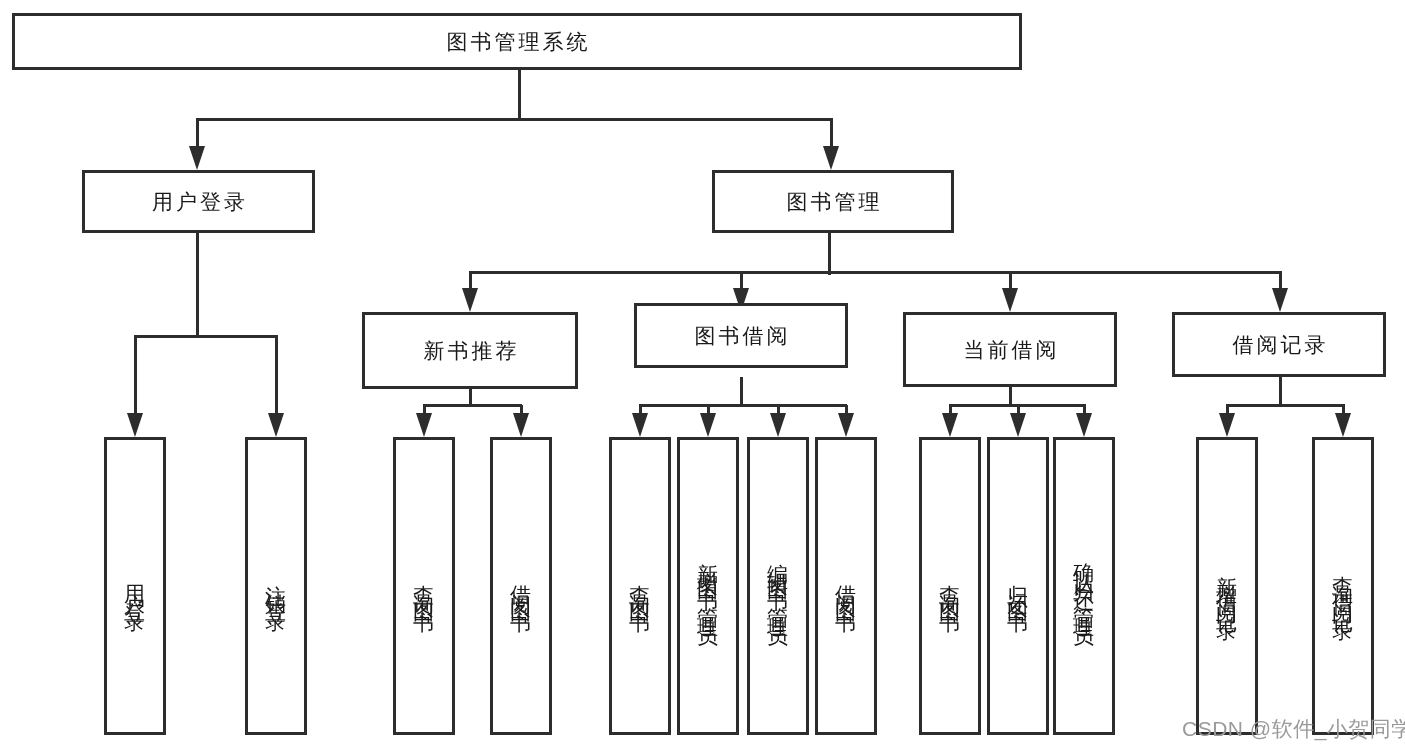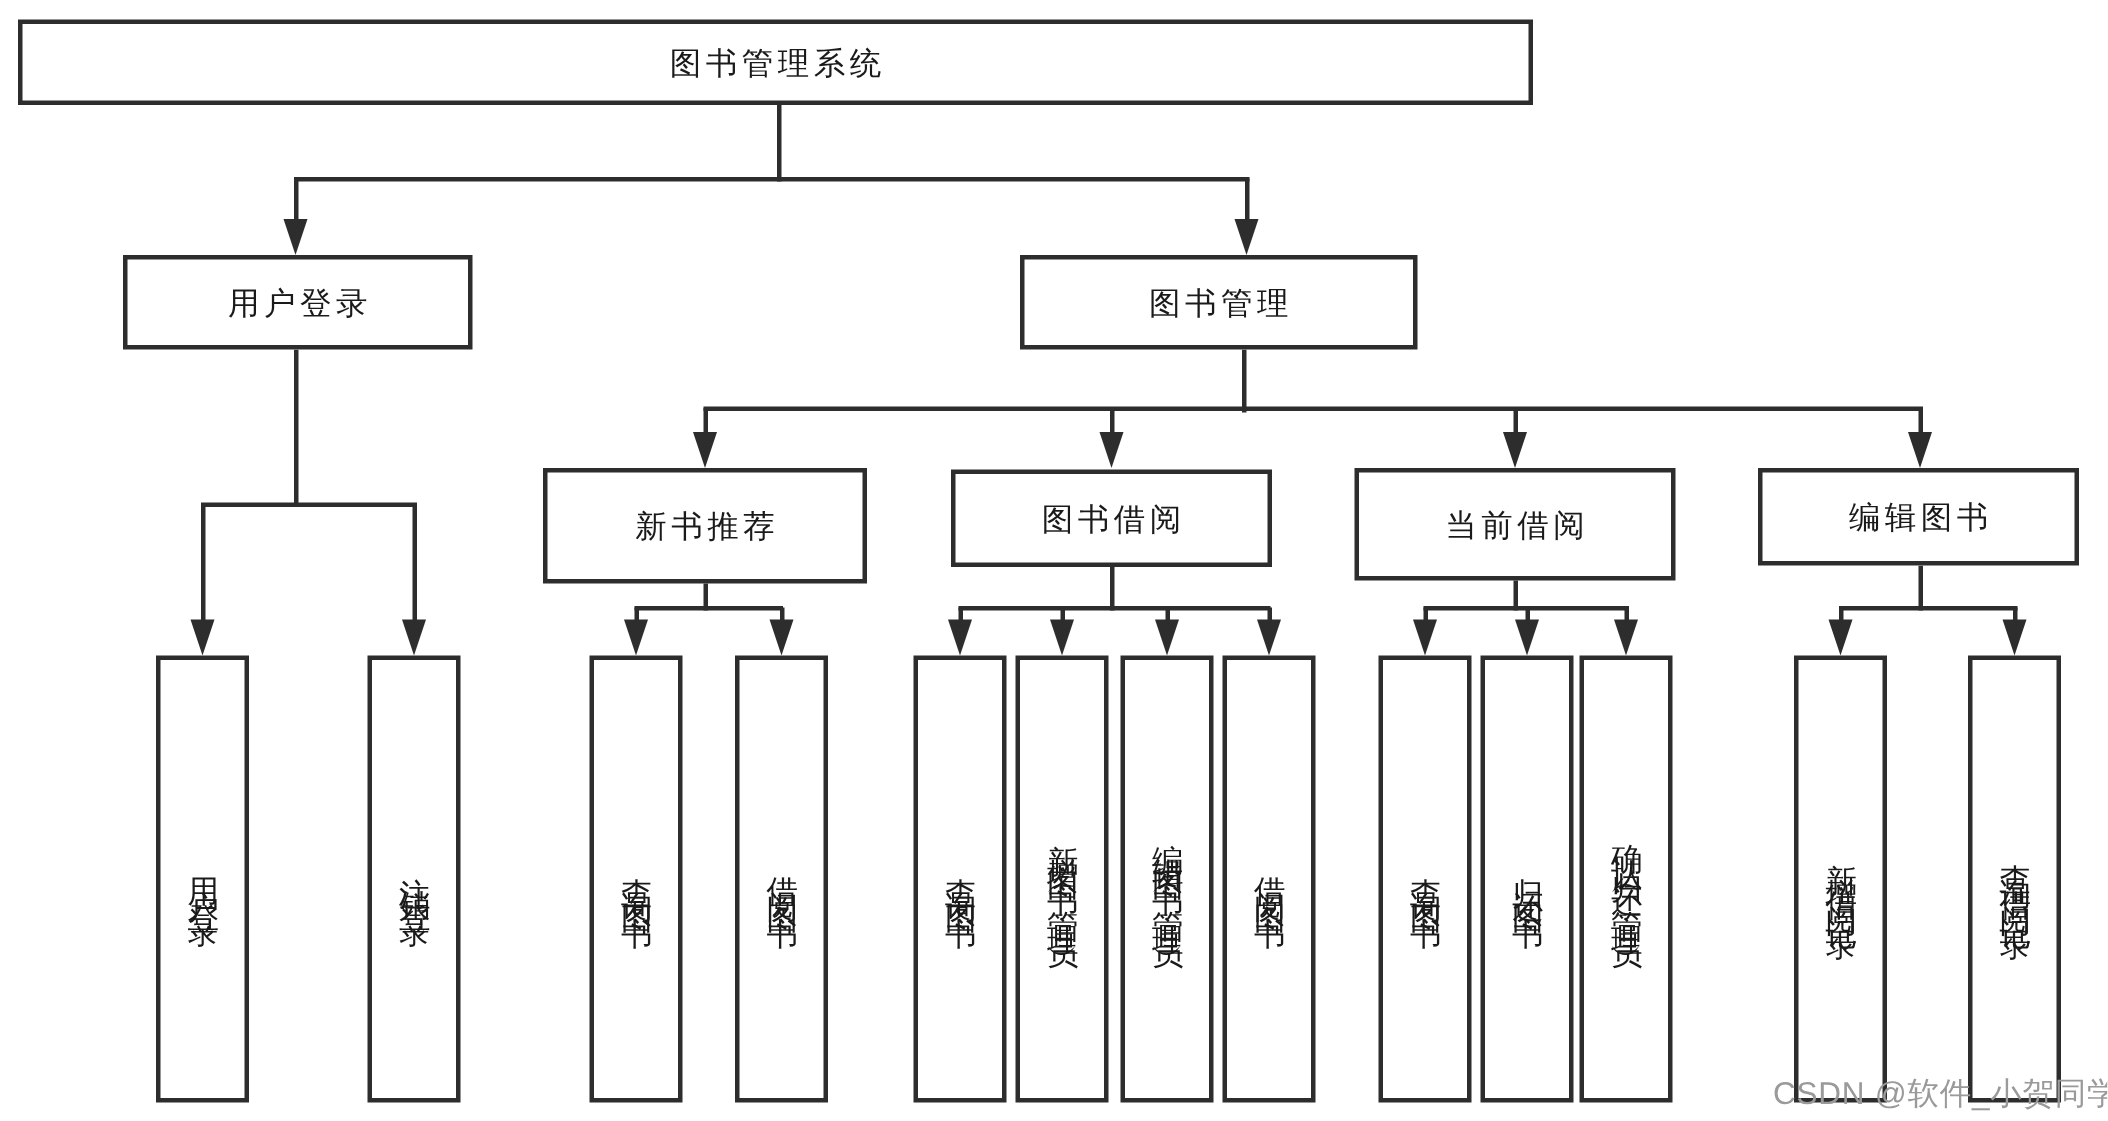--- a/index.html
+++ b/index.html
@@ -124,35 +124,35 @@
       <div class="arrow" style="left: 1335px; top: 413px;"></div>
     </div>
 
   <div class="node" style="left:12px; top:13px; width:1010px; height:57px;">
     <span class="lbl">图书管理系统</span>
   </div>
 
   <div class="node" style="left:82px; top:170px; width:233px; height:63px;">
     <span class="lbl">用户登录</span>
   </div>
-  <div class="node" style="left:680px; top:170px; width:265px; height:63px;">
+  <div class="node" style="left:712px; top:170px; width:242px; height:63px;">
     <span class="lbl">图书管理</span>
   </div>
 
   <div class="node" style="left:362px; top:312px; width:216px; height:77px;">
     <span class="lbl">新书推荐</span>
   </div>
-  <div class="node" style="left:634px; top:313px; width:214px; height:65px;">
+  <div class="node" style="left:634px; top:303px; width:214px; height:65px;">
     <span class="lbl">图书借阅</span>
   </div>
   <div class="node" style="left:903px; top:312px; width:214px; height:75px;">
     <span class="lbl">当前借阅</span>
   </div>
   <div class="node" style="left:1172px; top:312px; width:214px; height:65px;">
-    <span class="lbl">编辑图书</span>
+    <span class="lbl">借阅记录</span>
   </div>
 
   <div class="vbox" style="left:104px;">
     <span class="vlbl">用户登录</span>
   </div>
   <div class="vbox" style="left:245px;">
     <span class="vlbl">注销登录</span>
   </div>
 
   <div class="vbox" style="left:393px;">

